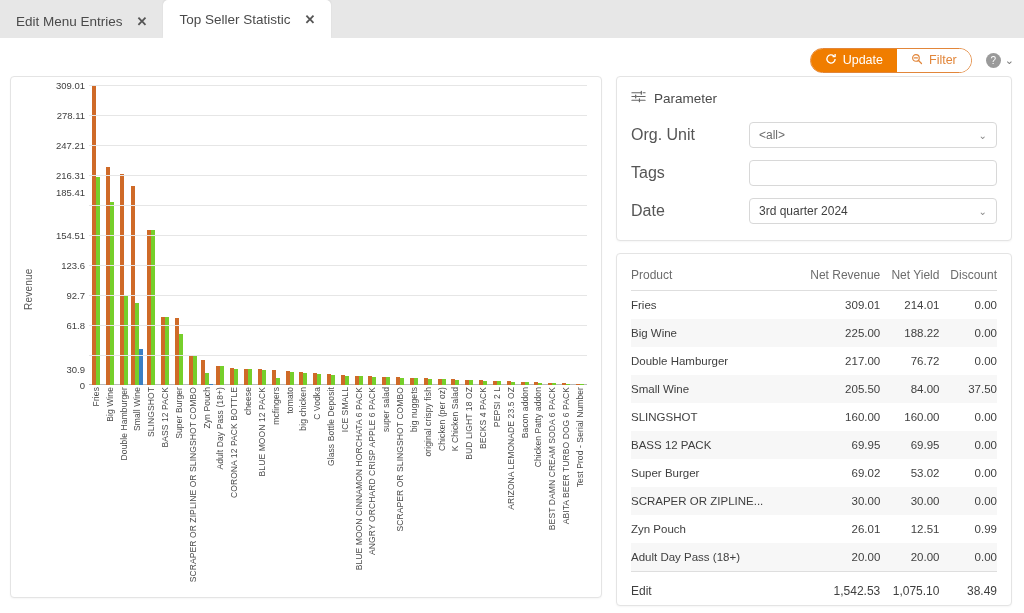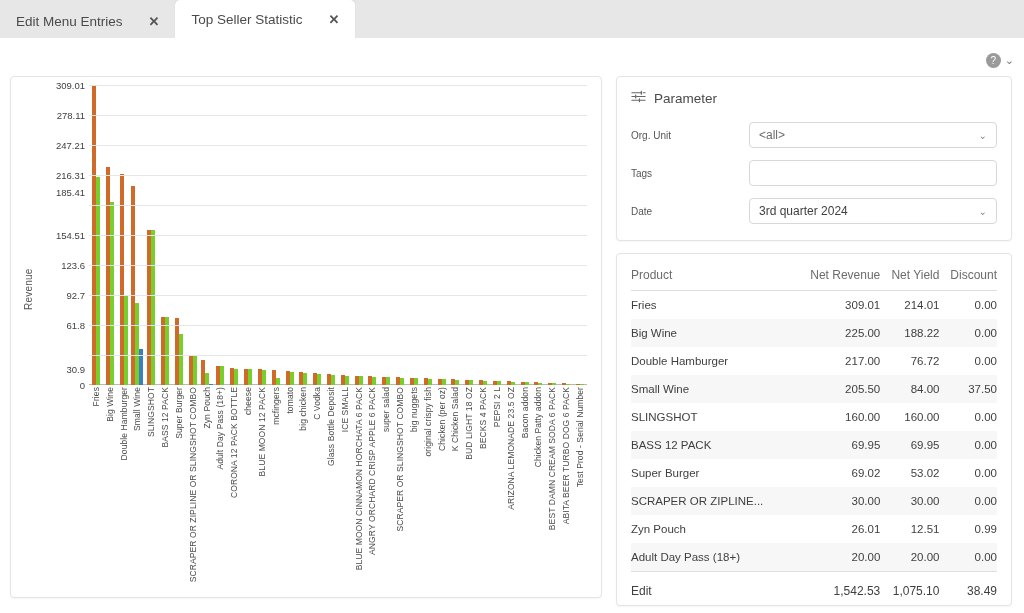--- a/index.html
+++ b/index.html
@@ -12,21 +12,21 @@
     overflow:hidden;
   }
 
   
   .tabstrip{
     height:38px; background:#e7e7e7;
     display:flex; align-items:flex-end;
     padding-left:0px; position:relative;
   }
   .tab{
-    display:flex; align-items:center; gap:26px;
+    display:flex; align-items:center; gap:14px;
     height:34px; padding:0 16px;
     font-size:13.5px; color:#4a4a4a;
     border-top-left-radius:5px; border-top-right-radius:5px;
     cursor:pointer; white-space:nowrap;
   }
   .tab.inactive{ background:transparent; }
   .tab.active{ background:#ffffff; height:38px; box-shadow:0 -1px 2px rgba(0,0,0,.07); }
   .tab .x{ font-size:13px; color:#555; font-weight:600; }
 
   
@@ -106,21 +106,21 @@
     writing-mode:vertical-rl; transform:rotate(180deg);
     font-size:8.5px; color:#4a4a4a; white-space:nowrap;
     letter-spacing:.1px;
   }
 
   
   .param-card{ padding:12px 14px 16px 14px; }
   .param-head{ display:flex; align-items:center; gap:8px; margin-bottom:14px; }
   .param-title{ font-size:13.5px; color:#4a4a4a; }
   .prow{ display:flex; align-items:center; margin-bottom:12px; }
-  .plabel{ width:118px; font-size:10px; color:#555; }
+  .plabel{ width:118px; font-size:16px; color:#555; }
   .pfield{
     flex:1; height:26px; border:1px solid #d8d8d8; border-radius:4px;
     background:#fff; display:flex; align-items:center; padding:0 9px;
     font-size:12px; color:#6b6b6b; position:relative; cursor:pointer;
   }
   .pfield .caret{ position:absolute; right:9px; color:#888; font-size:10px;}
   .pfield.value{ color:#3f3f3f; }
 
   
   .table-card{ flex:1; padding:0 14px; overflow:hidden; }
@@ -146,20 +146,41 @@
     <span>Edit Menu Entries</span>
     <span class="x">✕</span>
   </div>
   <div class="tab active">
     <span>Top Seller Statistic</span>
     <span class="x">✕</span>
   </div>
 </div>
 
 <div class="toolbar">
+  <div class="btn-group">
+    <div class="btn primary">
+      <span>
+        <svg width="12" height="12" viewBox="0 0 16 16" fill="none" stroke="#ffffff" stroke-width="1.8">
+          <path d="M13.5 8a5.5 5.5 0 1 1-1.7-4"></path>
+            <path d="M13.5 1.2v3.4h-3.4" stroke-linejoin="round"></path>
+        </svg>
+      </span>
+      <span>Update</span>
+    </div>
+    <div class="btn secondary">
+      <span>
+        <svg width="12" height="12" viewBox="0 0 16 16" fill="none" stroke="#e2863a" stroke-width="1.6">
+          <circle cx="6.6" cy="6.6" r="4.4"></circle>
+            <path d="M10 10l4 4" stroke-linecap="round"></path>
+          <path d="M4.6 6.6h4" stroke-linecap="round"></path>
+        </svg>
+      </span>
+      <span>Filter</span>
+    </div>
+  </div>
   <div class="help">
     <div class="help-circle">?</div>
     <div class="chev">⌄</div>
   </div>
 </div>
 
 <div class="main">
 
   <div class="card chart-card">
     <div class="chart-wrap">

